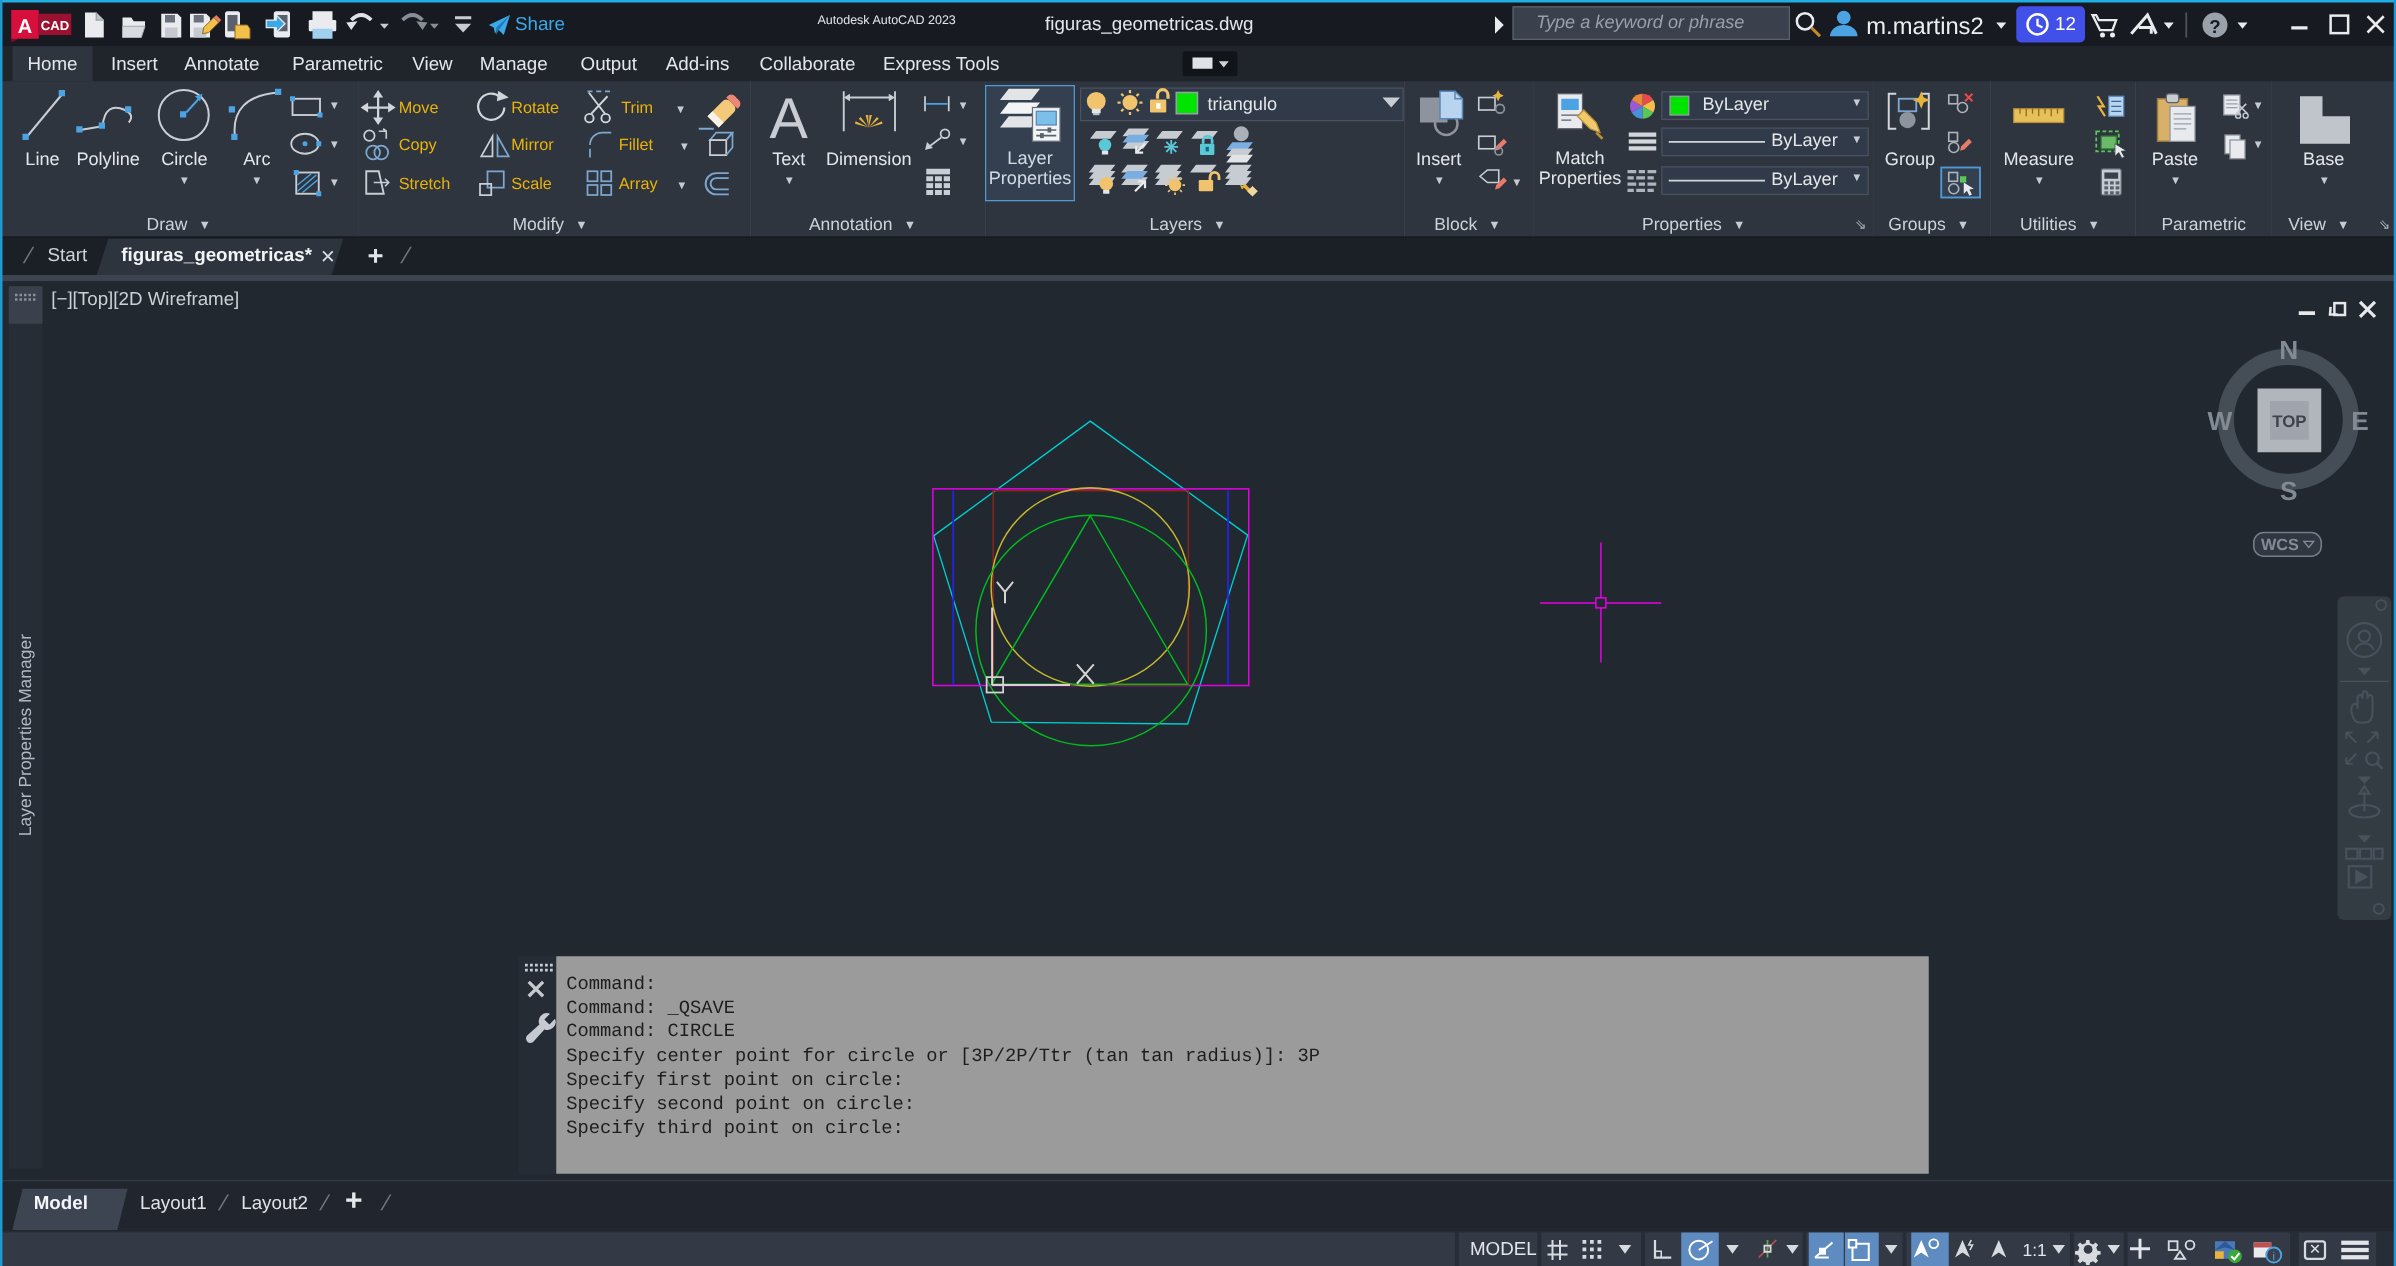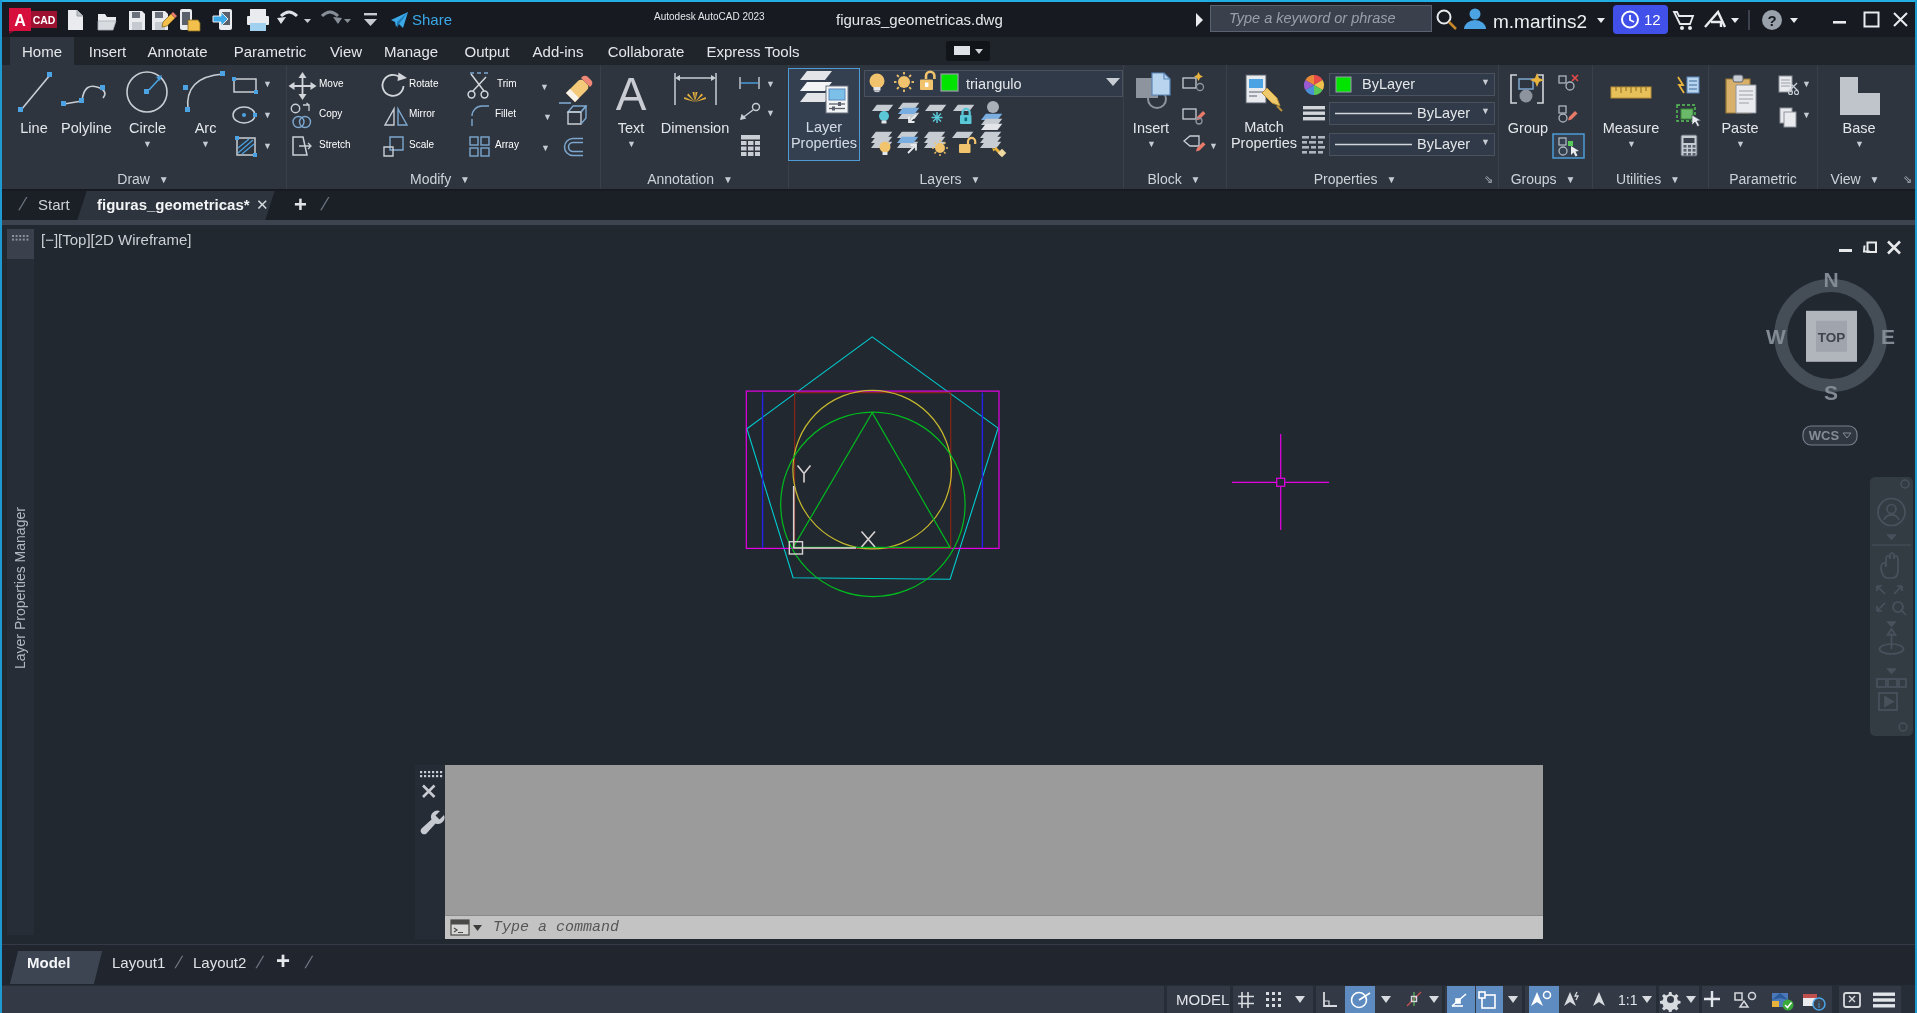--- a/index.html
+++ b/index.html
@@ -17,21 +17,21 @@
 .rtab { position:absolute; top:0; height:28px; line-height:29px; color:#e4e7ea; font-size:15px; text-align:center; }
 .rtab.active { background:#2e353f; }
 
 
 #ribbon { position:absolute; left:0; top:65px; width:1917px; height:126px; background:#2e353f; border-bottom:2px solid #171b21; }
 .psep { position:absolute; top:0; width:1px; height:124px; background:#1d222a; border-left:1px solid #3a4049; }
 .plabel { position:absolute; top:106px; height:18px; color:#ced3d9; font-size:14px; text-align:center; width:160px; }
 .car { display:inline-block; font-size:10px; color:#c6cbd2; vertical-align:1px; margin-left:5px;}
 .carbelow { font-size:9px; color:#c6cbd2; }
 .bigtxt { position:absolute; text-align:center; color:#e4e7ea; font-size:14.5px; line-height:16px; }
-.rowtxt { position:absolute; color:#ffffff; font-size:10px; }
+.rowtxt { position:absolute; color:#eab308; font-size:13px; }
 .dd { position:absolute; background:#313a48; border:1px solid #4a5260; color:#e4e7ea; font-size:14.5px; }
 
 
 #filetabs { position:absolute; left:0; top:191px; width:1917px; height:29px; background:#1b2026; color:#ced2d8; font-size:15px; }
 #ftstrip { position:absolute; left:0; top:220px; width:1917px; height:5px; background:#3d4450; }
 .ftab-active { position:absolute; left:82px; top:0; width:188px; height:29px; background:#2d343e; transform:skewX(-18deg); }
 
 
 #canvas { position:absolute; left:0; top:225px; width:1917px; height:719px; background:#212830; }
 #vplabel { position:absolute; left:41px; top:6px; color:#ccd0d5; font-size:15px; }
@@ -763,28 +763,27 @@
             <rect x="9" y="10" width="2.2" height="2.2"></rect>
             <rect x="13" y="10" width="2.2" height="2.2"></rect>
             <rect x="17" y="10" width="2.2" height="2.2"></rect>
             <rect x="21" y="10" width="2.2" height="2.2"></rect>
             <rect x="25" y="10" width="2.2" height="2.2"></rect>
         </g>
         <path d="M8 20.5 l11.5 11.5 M19.5 20.5 l-11.5 11.5" stroke="#c6cad0" stroke-width="2.6" fill="none"></path>
         <path d="M7.5 69 a4 4 0 0 1 -1 -5.5 l10 -9 a6.5 6.5 0 0 1 8.5 -8.5 l-4.5 4.5 4 4 4.5 -4.5 a6.5 6.5 0 0 1 -8.5 8.5 l-9 10 a4 4 0 0 1 -4 0.5 z" fill="#c6cad0"></path>
       </svg>
       <div id="cmdgray">
-      <div id="cmdinput"><span style="margin-left:48px;">Type a command</span>
-        <svg width="46" height="24" style="left:0;top:0;">
-          <rect x="6" y="4" width="18" height="15" fill="#d8d8d8" stroke="#4a4a48" stroke-width="1.2"></rect>
-          <rect x="6" y="4" width="18" height="4.5" fill="#4a4a48"></rect>
-          <path d="M9 12 l3 2 -3 2 M13 16.5 h5" stroke="#4a4a48" stroke-width="1.2" fill="none"></path>
-          <path d="M28 9 l9 0 -4.5 6 z" fill="#3c3c3a"></path>
-        </svg>
-      </div>
+      <div id="cmdtext">Command:
+Command: _QSAVE
+Command: CIRCLE
+Specify center point for circle or [3P/2P/Ttr (tan tan radius)]: 3P
+Specify first point on circle:
+Specify second point on circle:
+Specify third point on circle:</div>
       </div>
     </div>
   </div>
 
   <div id="modeltabs">
     <div class="abs" style="left:14px;top:6px;width:84px;height:33px;background:#3d4553;transform:skewX(-14deg);"></div>
     <div class="abs" style="left:27px;top:9px;font-weight:bold;color:#f4f6f8;">Model</div>
     <div class="abs" style="left:112px;top:9px;">Layout1</div>
     <div class="mdiv" style="left:176px;">/</div>
     <div class="abs" style="left:193px;top:9px;">Layout2</div>

